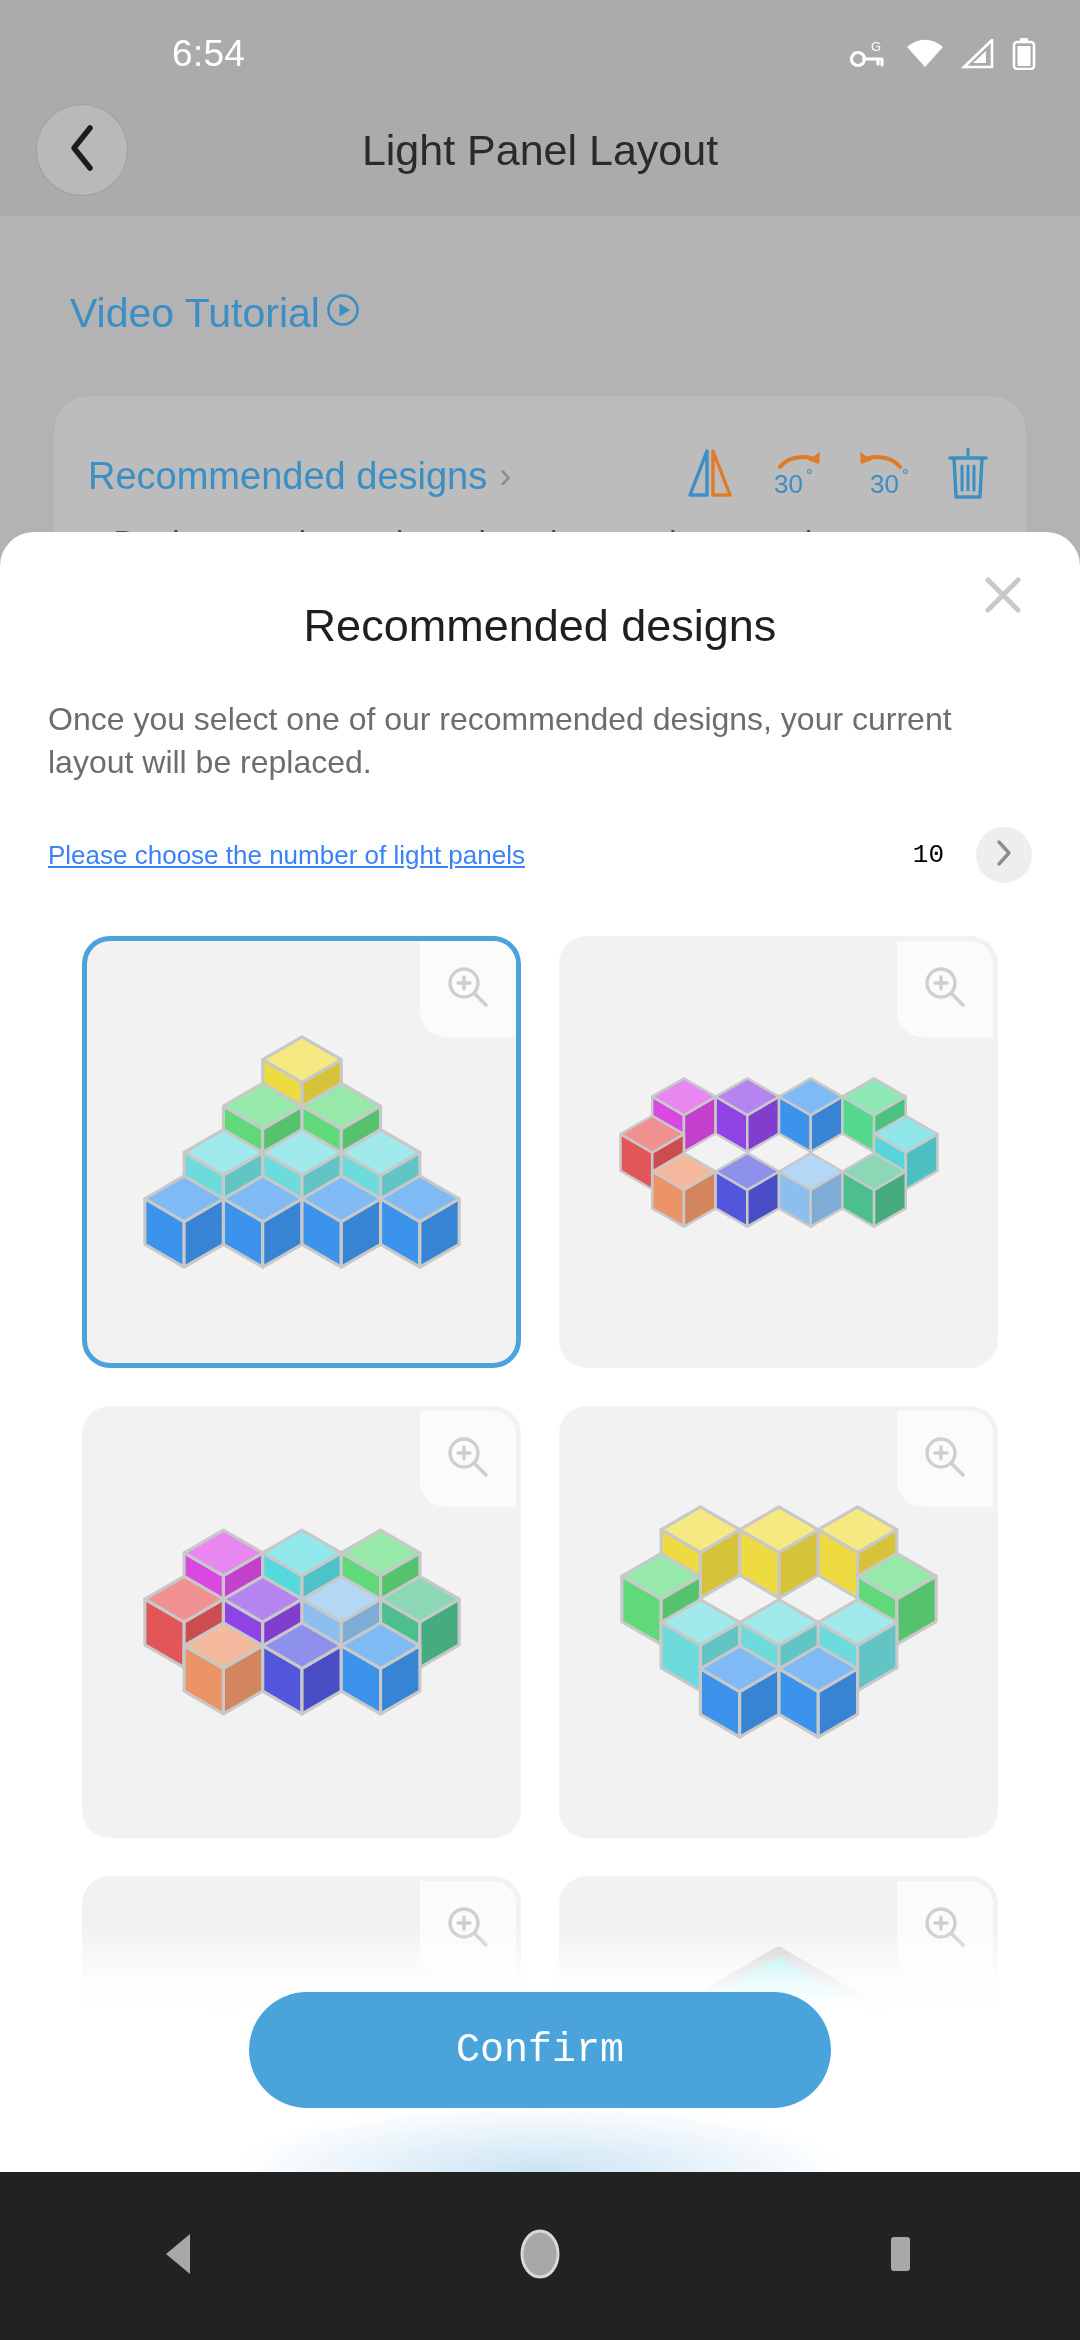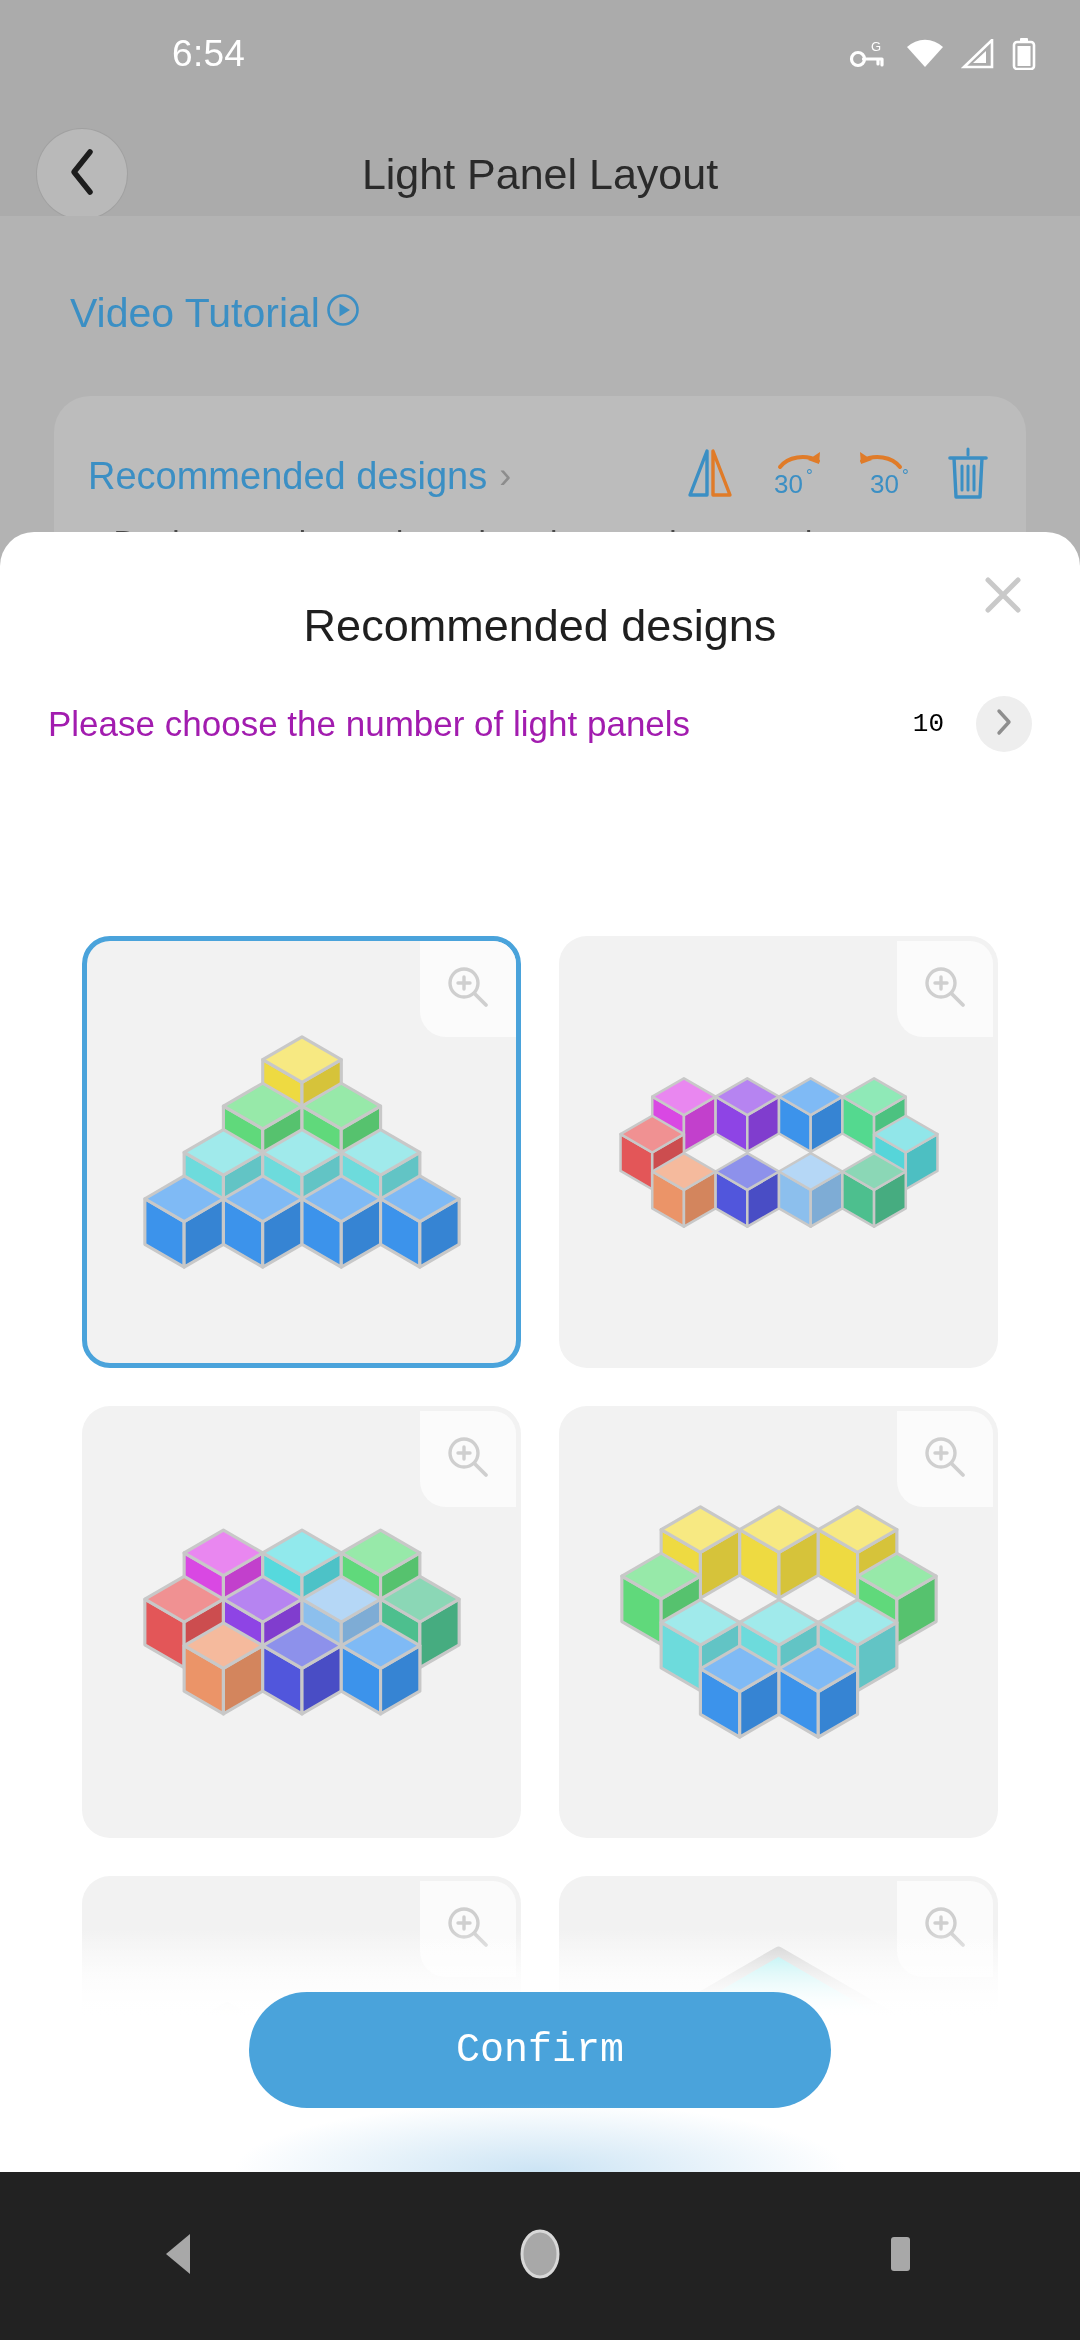--- a/index.html
+++ b/index.html
@@ -44,21 +44,21 @@
   .status-icons {
     margin-left: auto;
     display: flex;
     align-items: center;
     gap: 17px;
   }
   .status-icons svg { display: block; }
 
   .appbar {
     position: absolute;
-    top: 120px; left: 0; right: 0;
+    top: 96px; left: 0; right: 0;
     height: 108px;
     display: flex;
     align-items: center;
   }
   .back-btn {
     position: absolute;
     left: 36px;
     width: 92px; height: 92px;
     border-radius: 50%;
     background: rgba(255,255,255,.17);
@@ -145,21 +145,21 @@
   .sheet-desc {
     margin: 46px 48px 0 48px;
     font-size: 32px;
     line-height: 1.33;
     color: #6d6d6d;
   }
   .panel-count-row {
     margin: 44px 48px 0 48px;
     display: flex; align-items: center;
   }
-  .pc-label { font-size: 35px; color: #a21caf; }
+  .pc-label { font-size: 26px; color: #3b82f6; text-decoration: underline; }
   .pc-value { font-size: 26px; color: #000000; margin-left: auto; font-family: Liberation Mono, monospace; }
   .pc-arrow {
     margin-left: 32px;
     width: 56px; height: 56px;
     border-radius: 50%;
     background: #eeeeee;
     display: flex; align-items: center; justify-content: center;
     color: #8e8e8e;
   }
 
@@ -365,20 +365,21 @@
 
     <div class="close-btn">
       <span>
         <svg width="42" height="42" viewBox="0 0 42 42">
           <path d="M6 6 L36 36 M36 6 L6 36" stroke="#c9c9c9" stroke-width="5" stroke-linecap="round"></path>
         </svg>
       </span>
     </div>
 
     <div class="sheet-title">Recommended designs</div>
+    <div class="sheet-desc">Once you select one of our recommended designs, your current layout will be replaced.</div>
 
     <div class="panel-count-row">
       <div class="pc-label">Please choose the number of light panels</div>
       <div class="pc-value">10</div>
       <div class="pc-arrow">
         <span>
           <svg width="20" height="30" viewBox="0 0 20 30">
             <path d="M5 4 L15 15 L5 26" fill="none" stroke="#8e8e8e" stroke-width="3.4" stroke-linecap="round" stroke-linejoin="round"></path>
           </svg>
         </span>

